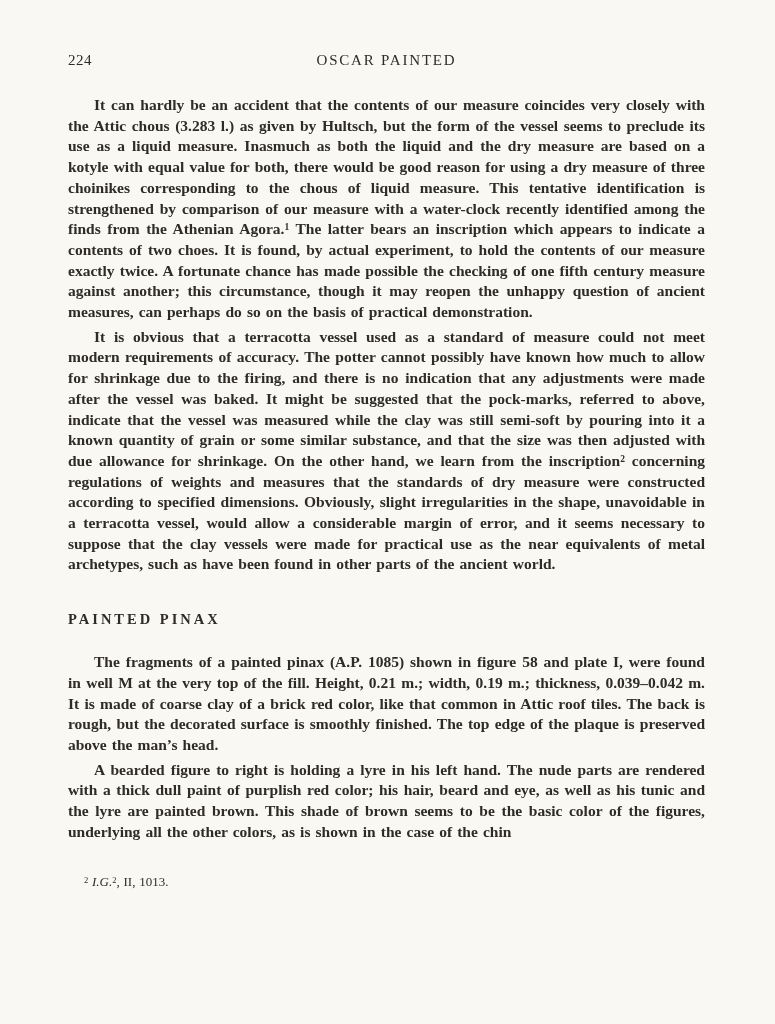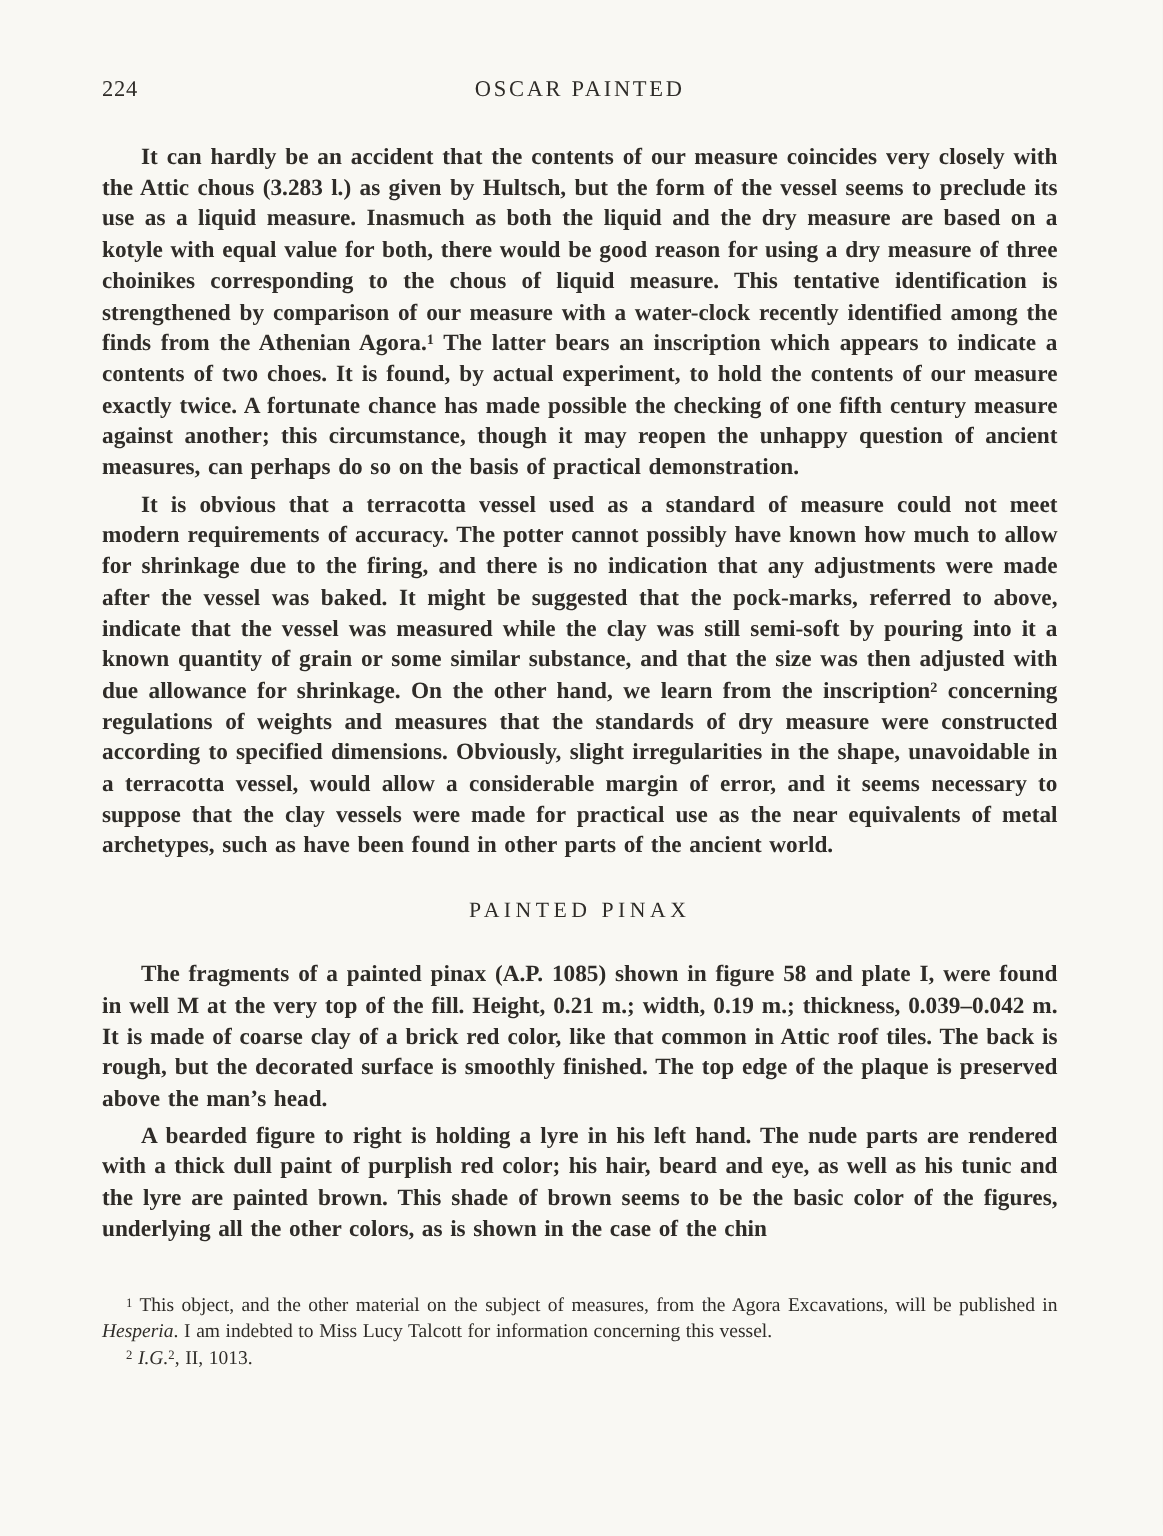--- a/index.html
+++ b/index.html
@@ -35,25 +35,25 @@
   .body-text p {
     margin: 0 0 4px 0;
     font-size: 15.5px;
     line-height: 20.7px;
     text-align: justify;
     text-indent: 26px;
     word-spacing: 1.2px;
     font-weight: bold;
   }
   h2.section-heading {
-    text-align: center;
+    text-align: left;
     font-size: 14.5px;
-    font-weight: normal;
+    font-weight: bold;
     letter-spacing: 3px;
-    margin: 24px 0 24px 0;
+    margin: 36px 0 24px 0;
   }
   sup.fn-ref {
     font-size: 9.5px;
     line-height: 0;
     vertical-align: 4px;
   }
   .footnotes {
     margin-top: 30px;
     font-size: 13px;
     line-height: 17.6px;
@@ -88,17 +88,16 @@
 
     <h2 class="section-heading">PAINTED PINAX</h2>
 
     <p>The fragments of a painted pinax (A.P. 1085) shown in figure 58 and plate I, were found in well M at the very top of the fill. Height, 0.21 m.; width, 0.19 m.; thickness, 0.039–0.042 m. It is made of coarse clay of a brick red color, like that common in Attic roof tiles. The back is rough, but the decorated surface is smoothly finished. The top edge of the plaque is preserved above the man’s head.</p>
 
     <p>A bearded figure to right is holding a lyre in his left hand. The nude parts are rendered with a thick dull paint of purplish red color; his hair, beard and eye, as well as his tunic and the lyre are painted brown. This shade of brown seems to be the basic color of the figures, underlying all the other colors, as is shown in the case of the chin</p>
 
   </main>
 
   <footer class="footnotes">
-    <p><sup class="fn-ref">1</sup><span> This object, and the other material on the subject of measures, from the Agora Excavations, will be published in </span><span class="italic">Hesperia</span><span>. I am indebted to Miss Lucy Talcott for information concerning this vessel.</span></p>
     <p><sup class="fn-ref">2</sup> <span class="italic">I.G.</span><sup class="fn-ref">2</sup><span>, II, 1013.</span></p>
   </footer>
 
 </div>
 
 </body></html>

